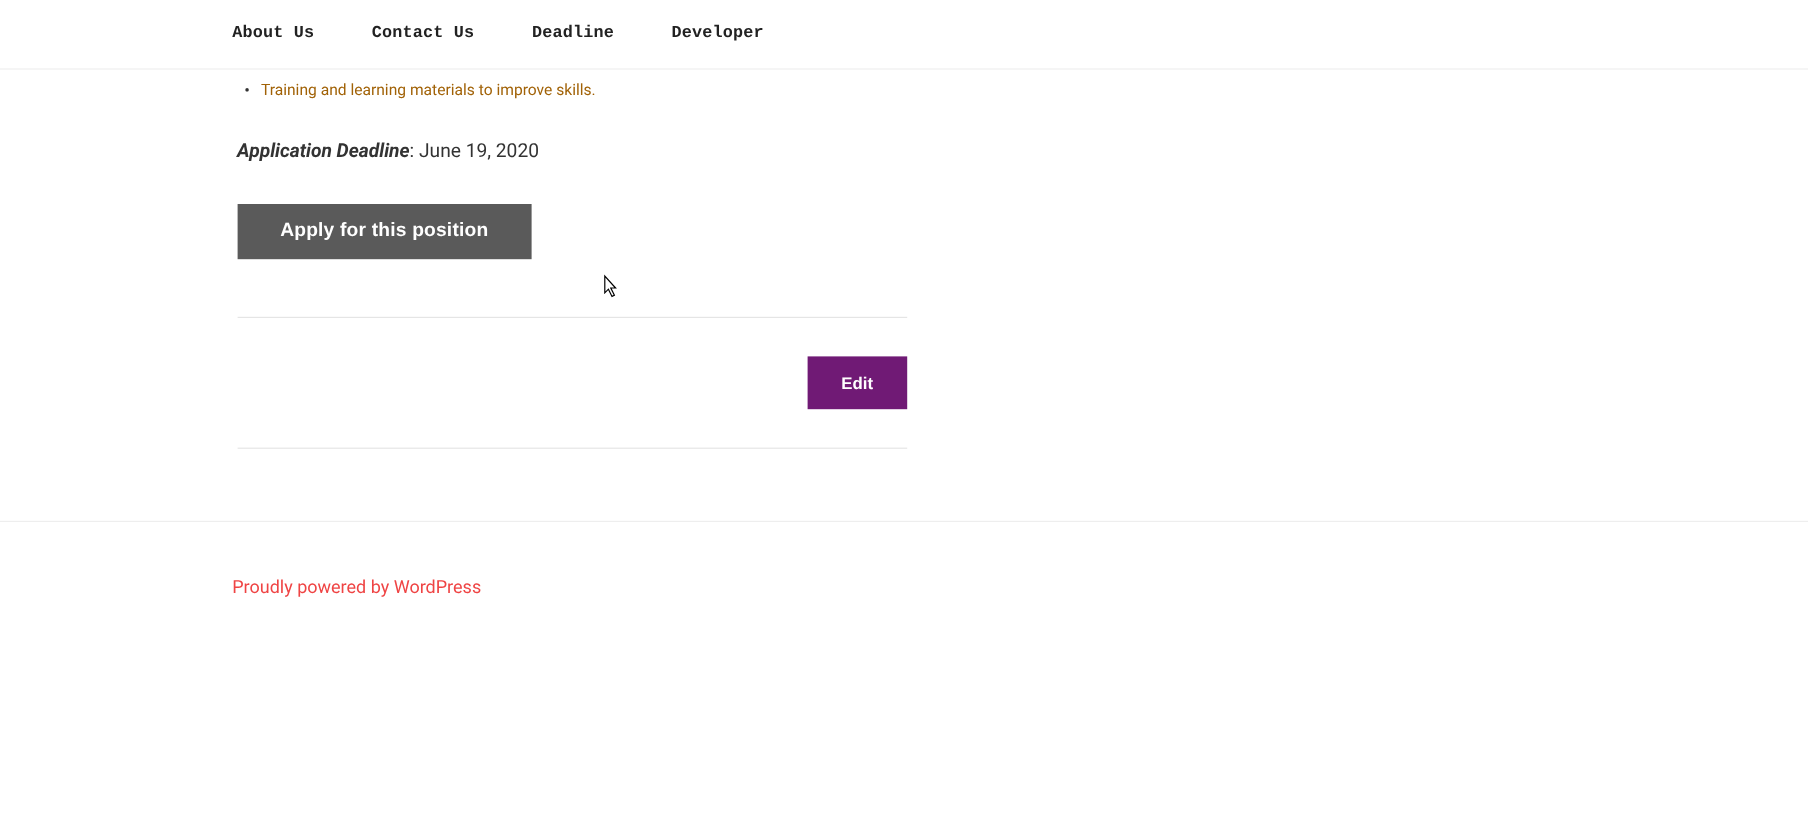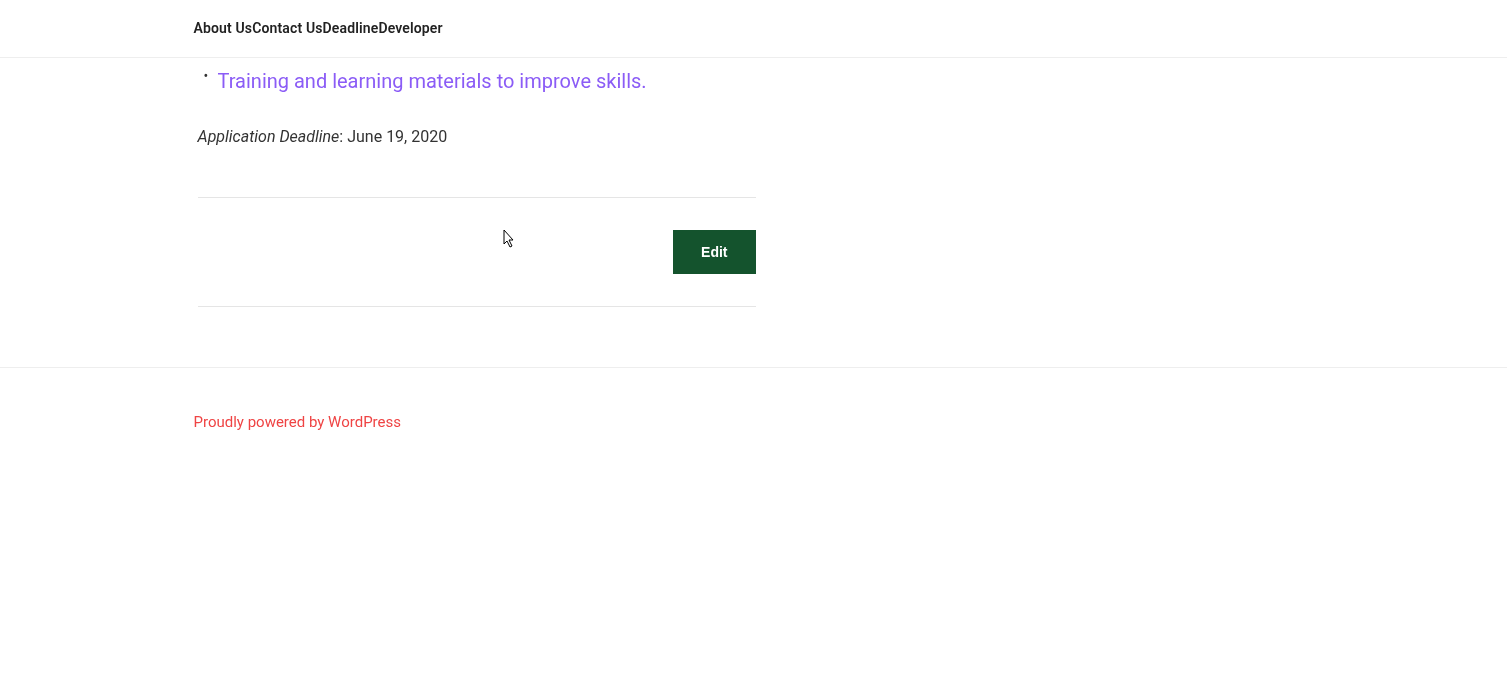--- a/index.html
+++ b/index.html
@@ -16,20 +16,22 @@
     }
     .nav-bar {
       border-bottom: 1px solid #eee;
       padding: 0;
     }
     .nav-container {
       max-width: 1200px;
       margin: 0 auto;
       padding: 0 40px;
       display: flex;
+      gap: 48px;
+      font-family: Liberation Mono, monospace;
     }
     .nav-item {
       padding: 18px 0;
       font-weight: 600;
       font-size: 14px;
       color: #222;
       cursor: pointer;
       letter-spacing: 0.01em;
     }
     .content-wrap {
@@ -42,39 +44,39 @@
       padding-top: 8px;
     }
     .bullet-list {
       list-style: none;
       margin-bottom: 28px;
     }
     .bullet-item {
       position: relative;
       padding-left: 20px;
       margin-bottom: 2px;
-      font-size: 20px;
-      color: #8b5cf6;
+      font-size: 13px;
+      color: #a16207;
       line-height: 1.55;
     }
     .bullet-item::before {
       content: "•";
       position: absolute;
       left: 6px;
       top: 0;
       font-size: 14px;
       color: #333;
     }
     .deadline-row {
       font-size: 16px;
       color: #333;
       margin-bottom: 32px;
     }
     .deadline-label {
-      font-weight: 400;
+      font-weight: 700;
       font-style: italic;
     }
     .apply-button {
       display: inline-block;
       background: #5a5a5a;
       color: #fff;
       font-weight: 700;
       font-size: 16px;
       padding: 14px 36px;
       border: none;
@@ -85,21 +87,21 @@
       border: none;
       border-top: 1px solid #e5e5e5;
       margin: 48px 0 32px 0;
     }
     .edit-row {
       text-align: right;
       margin-bottom: 0;
     }
     .edit-button {
       display: inline-block;
-      background: #14532d;
+      background: #701a75;
       color: #fff;
       font-weight: 700;
       font-size: 14px;
       padding: 14px 28px;
       border: none;
       cursor: pointer;
     }
     .divider2 {
       border: none;
       border-top: 1px solid #e5e5e5;
@@ -172,20 +174,21 @@
     <ul class="bullet-list">
       <li class="bullet-item">
         <span>Training and learning materials to improve skills.</span>
       </li>
     </ul>
 
     <p class="deadline-row">
       <span class="deadline-label">Application Deadline</span><span>: June 19, 2020</span>
     </p>
 
+    <button class="apply-button">Apply for this position</button>
 
     <hr class="divider">
 
     <div class="edit-row">
       <button class="edit-button">Edit</button>
     </div>
 
     <hr class="divider2">
 
 

